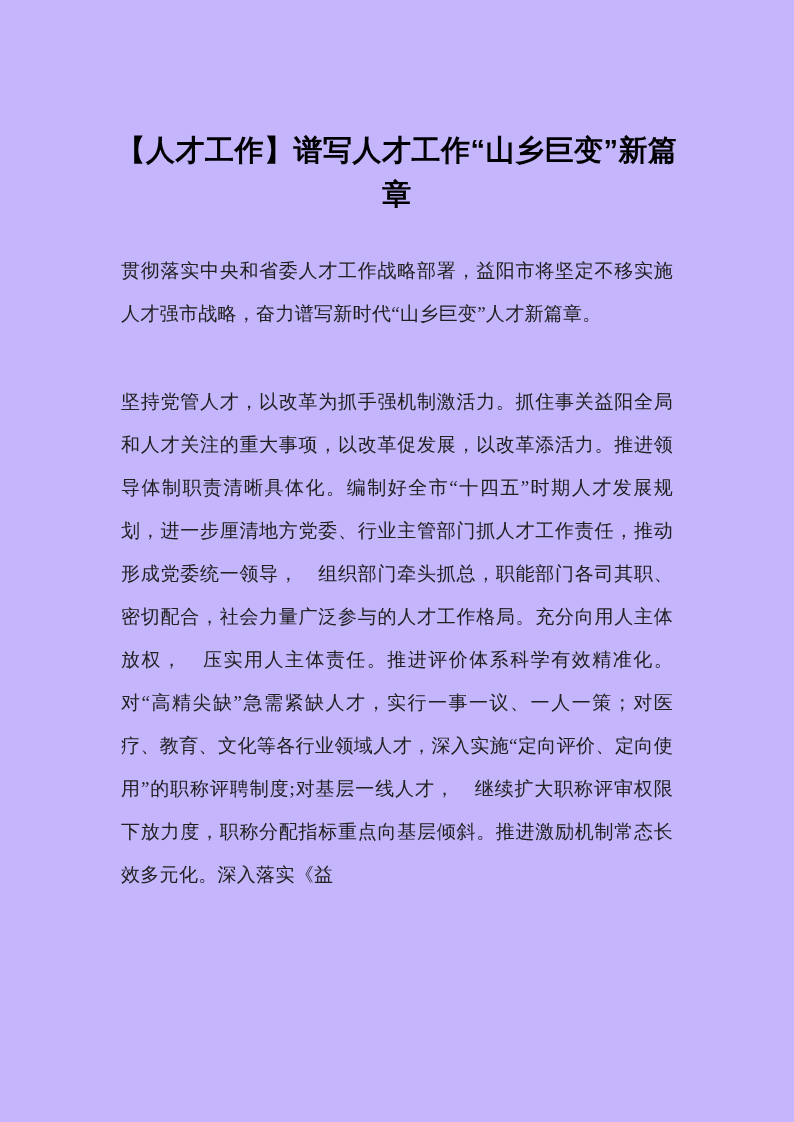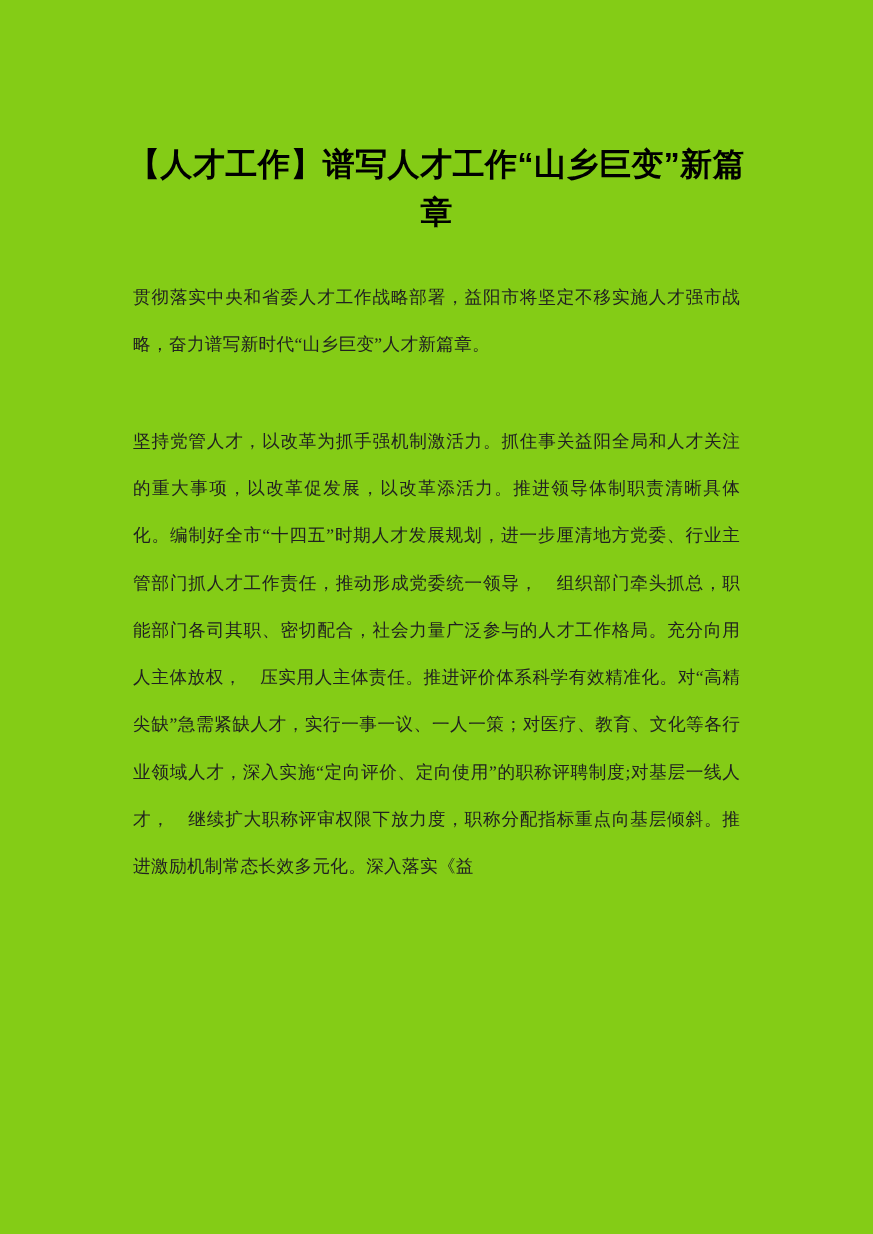--- a/index.html
+++ b/index.html
@@ -4,21 +4,21 @@
 <style>
   html, body {
     margin: 0;
     padding: 0;
     background: #ffffff;
   }
   .page {
     position: relative;
     width: 794px;
     height: 1122px;
-    background: #84cc16;
+    background: #c4b5fd;
     overflow: hidden;
     box-sizing: border-box;
   }
   .doc-title {
     width: 584px;
     margin: 128px auto 0 auto;
     text-align: center;
     font-family: "Liberation Sans", "DejaVu Sans", sans-serif;
     font-weight: 700;
     font-size: 29px;
@@ -26,21 +26,21 @@
     color: #000000;
     letter-spacing: 0.5px;
   }
   .doc-body {
     width: 552px;
     margin: 0 auto;
   }
   .body-para {
     margin: 0;
     font-family: "Liberation Serif", "DejaVu Serif", serif;
-    font-size: 16px;
+    font-size: 19px;
     line-height: 43px;
     text-align: justify;
     color: #212121;
     letter-spacing: 0.3px;
   }
   .body-para.first {
     margin-top: 33px;
   }
   .body-para.second {
     margin-top: 45px; 

